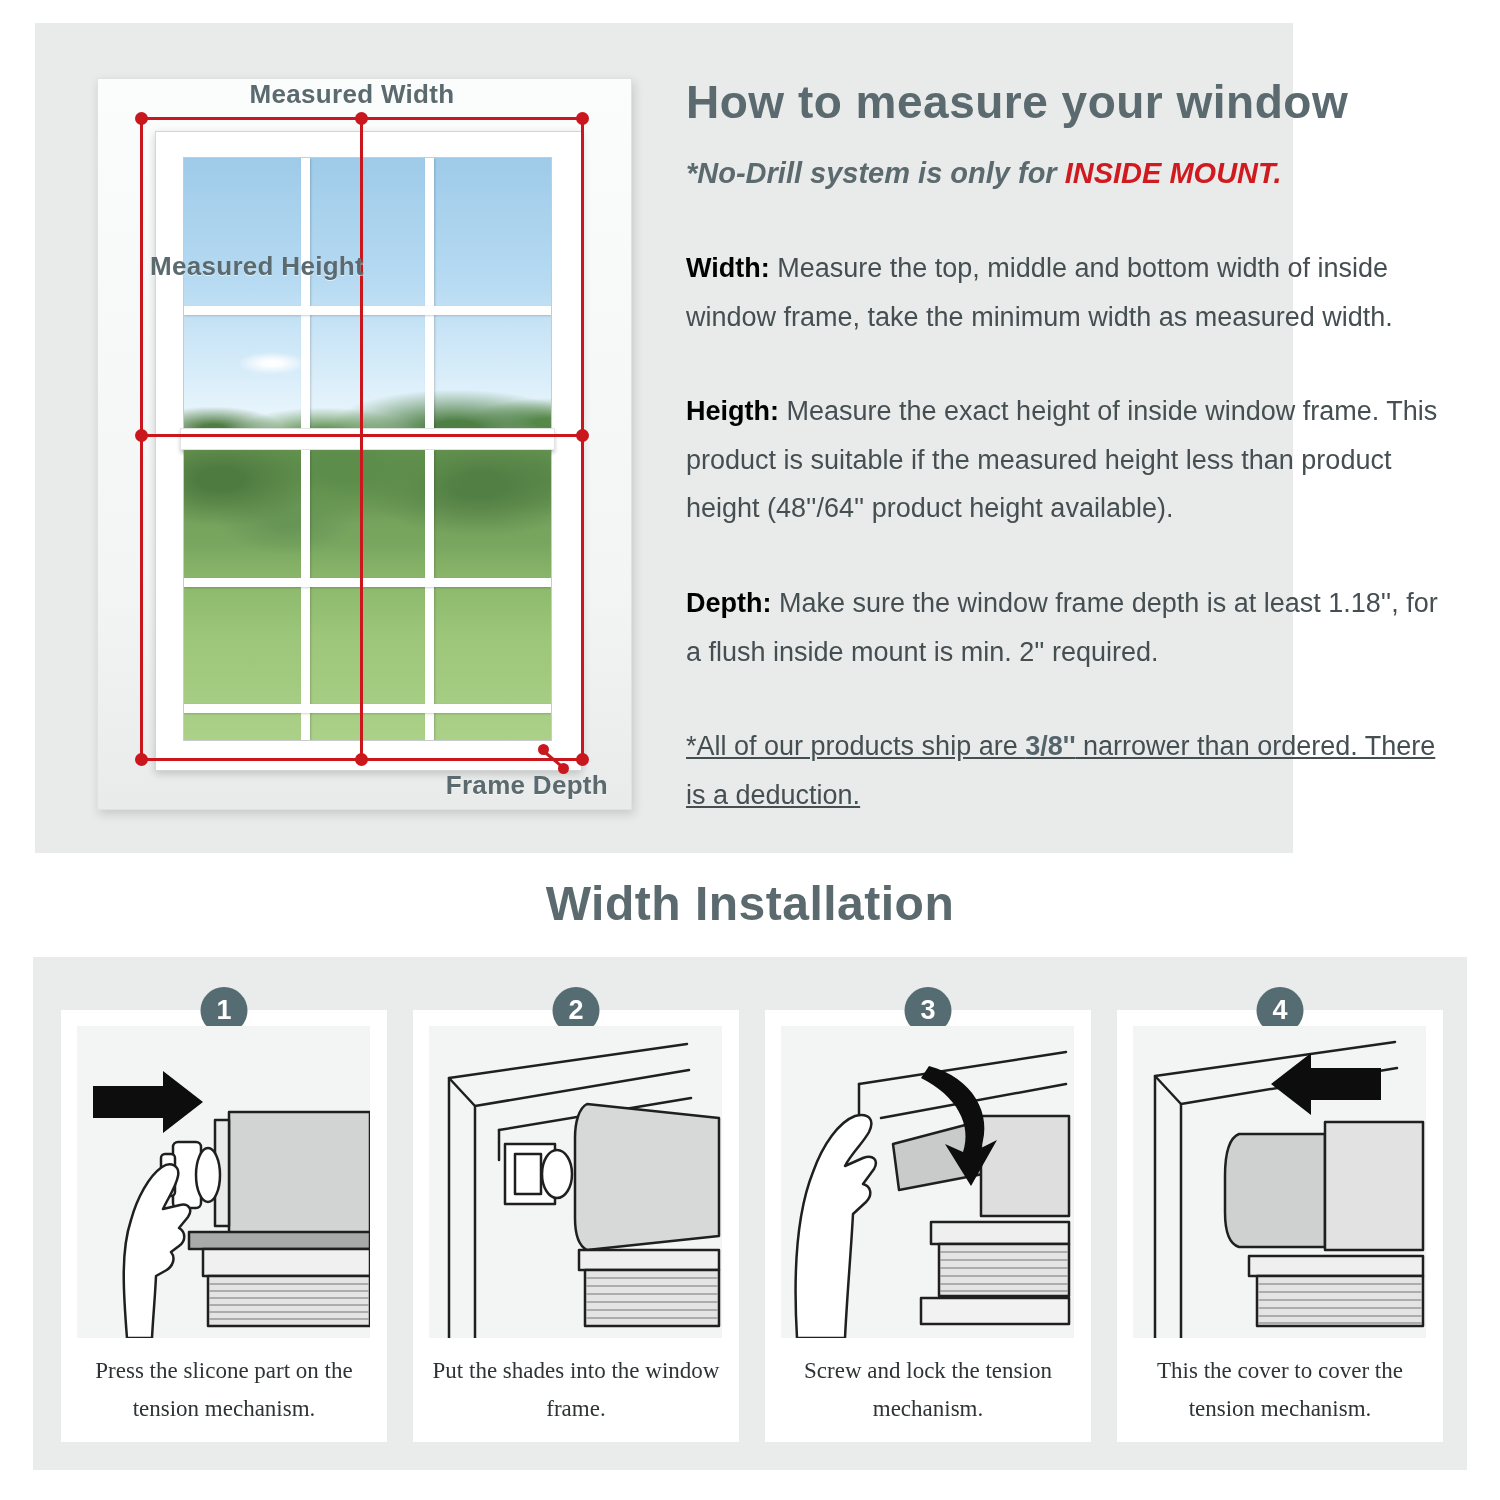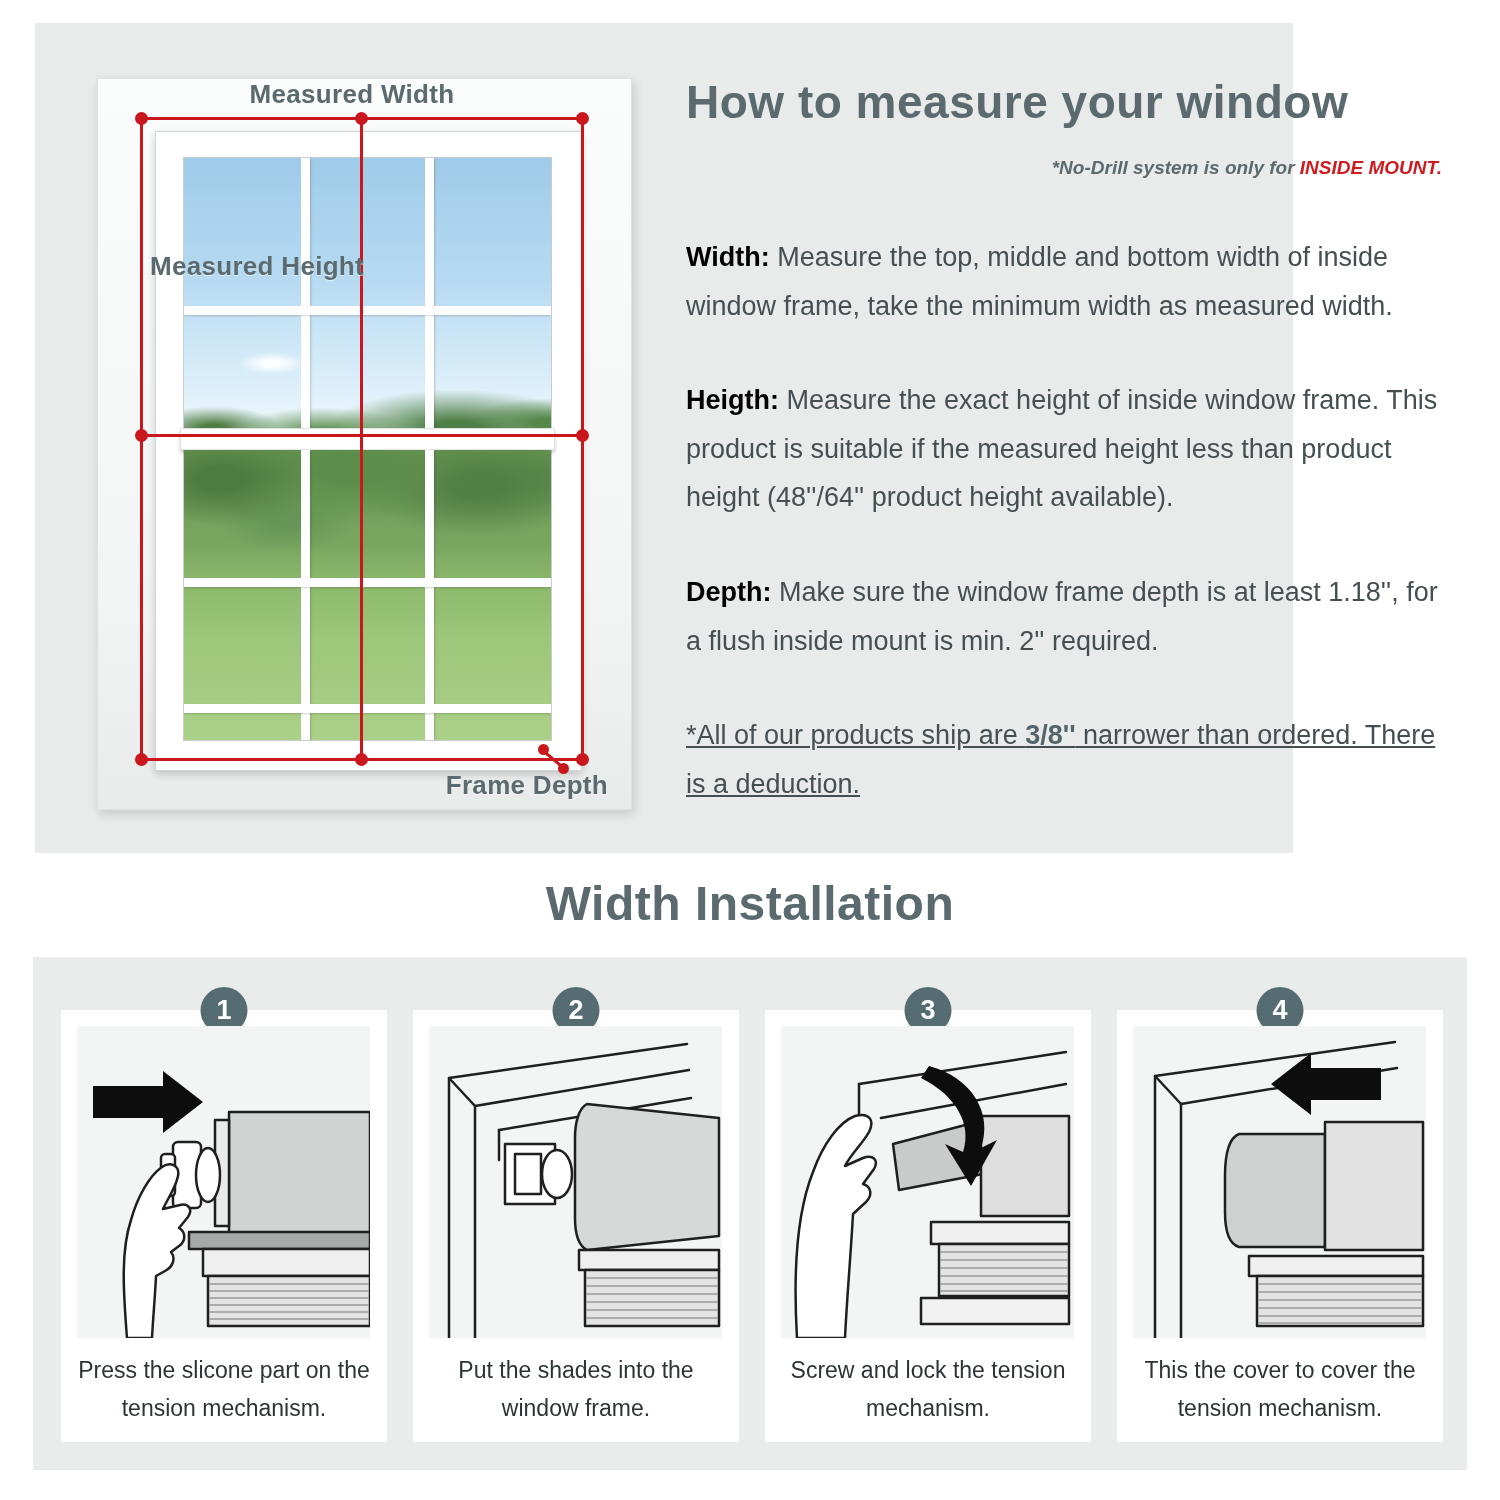--- a/index.html
+++ b/index.html
@@ -65,21 +65,21 @@
   .rdot{position:absolute;width:13px;height:13px;border-radius:50%;background:#c9171d;}
   .rtick{position:absolute;width:28px;height:3px;background:#c9171d;transform:rotate(40deg);transform-origin:left center;}
   .diagram-label{
     position:absolute;color:#5a6a6e;font-weight:bold;font-size:26px;letter-spacing:.3px;
     text-shadow:0 1px 0 rgba(255,255,255,.6);
     text-align:center;
   }
   
   .measure-text{position:absolute;left:651px;top:52px;width:756px;}
   .m-title{margin:0 0 28px;font-size:46px;font-weight:bold;color:#5a6a6e;letter-spacing:.5px;}
-  .m-subtitle{margin:0 0 54px;font-size:19px;font-weight:bold;font-style:italic;color:#5a6a6e;text-align:right;}
+  .m-subtitle{margin:0 0 54px;font-size:29px;font-weight:bold;font-style:italic;color:#5a6a6e;text-align:left;}
   .m-subtitle .red{color:#cf1b20;}
   .para{margin:0 0 46px;font-size:27px;line-height:1.8;color:#454f52;}
   .para .lead{font-weight:bold;color:#000000;}
   .para .b{font-weight:bold;color:#53646a;}
   .para.note{margin-bottom:0;text-decoration:underline;}
   
   .install-title{
     position:absolute;left:0;top:876px;width:100%;margin:0;text-align:center;
     font-size:48px;font-weight:bold;color:#5a6a6e;letter-spacing:.5px;
   }
@@ -95,21 +95,21 @@
     width:47px;height:47px;border-radius:50%;background:#566c73;
     color:#ffffff;font-size:27px;font-weight:bold;
     display:flex;align-items:center;justify-content:center;
   }
   .illus{
     position:absolute;left:16px;top:16px;width:293px;height:312px;background:#f3f4f4;
   }
   .illus svg{display:block;width:100%;height:100%;}
   .caption{
     position:absolute;left:0;top:342px;width:100%;margin:0;padding:0 16px;box-sizing:border-box;
-    text-align:center;font-size:23px;line-height:1.65;color:#2e3436;
+    text-align:center;font-size:23px;line-height:1.65;color:#2e3436;font-family:Liberation Serif, serif;
   }
   .ln{stroke:#1f1f1f;stroke-width:2.5;stroke-linejoin:round;stroke-linecap:round;}
   .pleat{stroke:#9a9a9a;stroke-width:1.4;}
 </style>
 </head>
 <body>
 
 <div>
 
   <section class="measure-panel">

